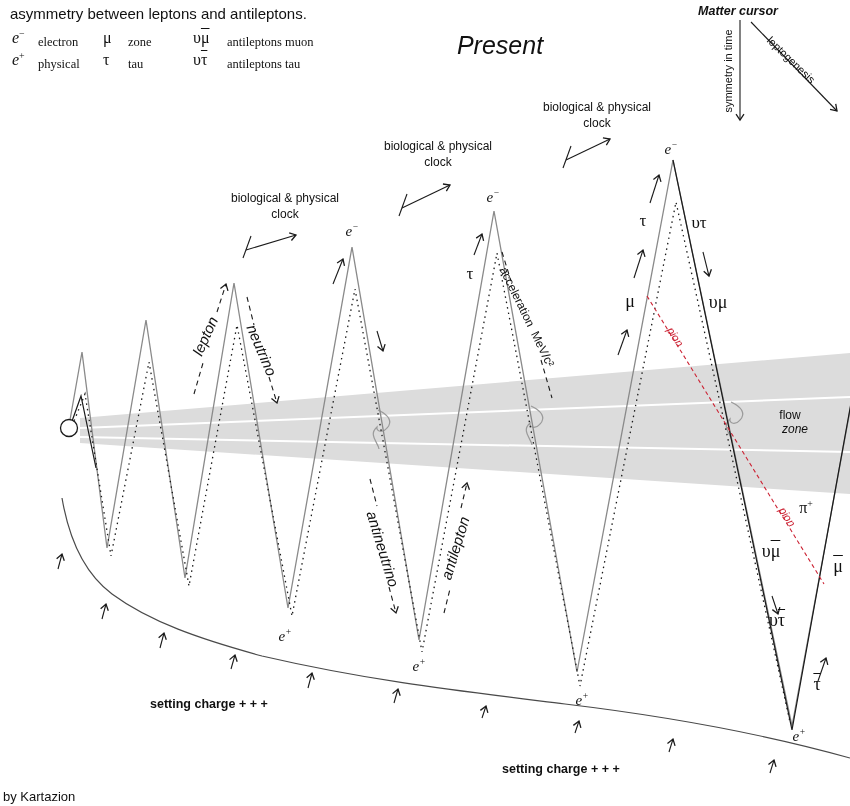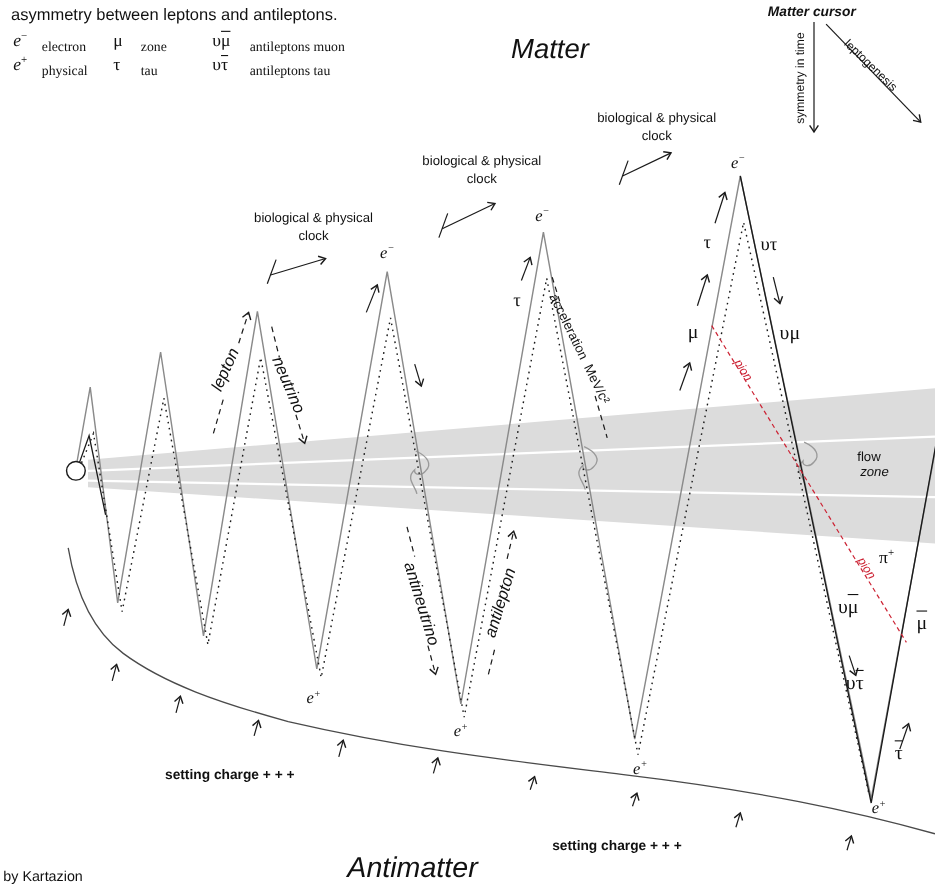--- a/index.html
+++ b/index.html
@@ -137,22 +137,21 @@
     <span class="lg sym" style="left:193px;top:29px"><span>υ</span><span class="ov">μ</span></span>
     <span class="lg lab" style="left:227px;top:35px">antileptons muon</span>
     <span class="lg sym" style="left:12px;top:51px"><i>e</i><sup>+</sup></span>
     <span class="lg lab" style="left:38px;top:57px">physical</span>
     <span class="lg sym" style="left:103px;top:51px">τ</span>
     <span class="lg lab" style="left:128px;top:57px">tau</span>
     <span class="lg sym" style="left:193px;top:51px"><span>υ</span><span class="ov">τ</span></span>
     <span class="lg lab" style="left:227px;top:57px">antileptons tau</span>
   </div>
 
-  <div class="abs ctr it s21" style="left:500px;top:45px">Matter</div>
-  <div class="abs ctr it s22" style="left:375px;top:789px">Antimatter</div>
+  <div class="abs ctr it s21" style="left:500px;top:45px">Present</div>
 
   <div class="abs ctr b it s125" style="left:738px;top:11px">Matter cursor</div>
   <div class="abs s11" style="left:728px;top:71px;transform:translate(-50%,-50%) rotate(-90deg)">symmetry in time</div>
   <div class="abs s11" style="left:791px;top:60px;transform:translate(-50%,-50%) rotate(44deg)">leptogenesis</div>
 
   <div class="abs b s125" style="left:150px;top:697px">setting charge + + +</div>
   <div class="abs b s125" style="left:502px;top:762px">setting charge + + +</div>
 
   <div class="abs s10" style="left:3px;top:790px">by Kartazion</div>
 

